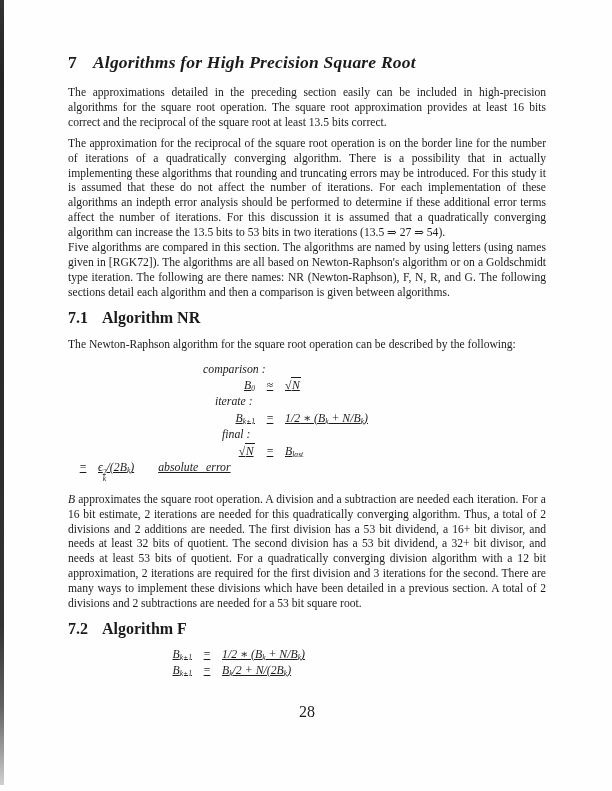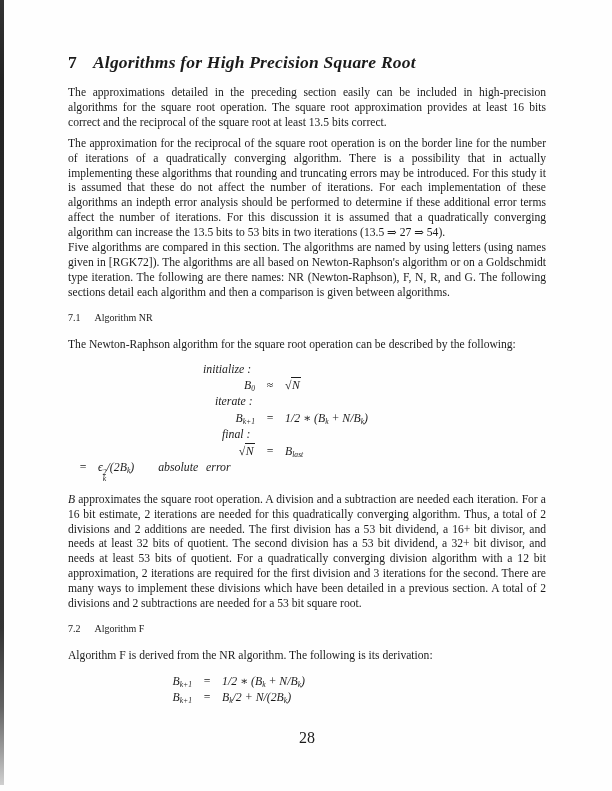--- a/index.html
+++ b/index.html
@@ -24,21 +24,21 @@
   .content * { margin: 0; }
 
   h1.sec {
     margin-top: 52px;
     font-size: 17.5px; font-weight: bold; line-height: 20px;
     letter-spacing: .2px;
   }
   h1.sec .sec-title { margin-left: 16px; font-style: italic; }
 
   h2.subsec {
-    font-size: 10px; font-weight: normal; line-height: 16px;
+    font-size: 16px; font-weight: bold; line-height: 16px;
   }
   h2.subsec .sub-title { margin-left: 14px; }
   h2.subsec-nr { margin-top: 9px; }
   h2.subsec-f  { margin-top: 9px; }
 
   p.body {
     font-size: 11.6px; line-height: 14.9px;
     text-align: justify;
   }
   .p1 { margin-top: 14px; }
@@ -53,21 +53,21 @@
     font-size: 11.8px; line-height: 16.4px;
     font-style: italic;
   }
   .mathblock-nr { margin-top: 8px; }
   .mathblock-f  { margin-top: 10px; line-height: 15.8px; }
 
   .mlabel-initialize { padding-left: 135px; }
   .mlabel-iterate    { padding-left: 147px; }
   .mlabel-final      { padding-left: 154px; }
 
-  .eqrow { display: flex; }
+  .eqrow { display: flex; text-decoration: underline; }
   .m-lhs { width: 187px; text-align: right; white-space: nowrap; }
   .mathblock-f .m-lhs { width: 124px; }
   .m-rel { width: 30px; text-align: center; font-style: normal; }
   .m-rhs { white-space: nowrap; }
 
   sub {
     font-size: 7.6px; line-height: 0; vertical-align: -2px;
     letter-spacing: 0;
   }
   .stack {
@@ -102,21 +102,21 @@
 
     <p class="body p3">Five algorithms are compared in this section. The algorithms are named by using letters (using names given in [RGK72]). The algorithms are all based on Newton-Raphson's algorithm or on a Goldschmidt type iteration. The following are there names: NR (Newton-Raphson), F, N, R, and G. The following sections detail each algorithm and then a comparison is given between algorithms.</p>
 
     <h2 class="subsec subsec-nr">
       <span>7.1</span><span class="sub-title">Algorithm NR</span>
     </h2>
 
     <p class="body p4">The Newton-Raphson algorithm for the square root operation can be described by the following:</p>
 
     <div class="mathblock mathblock-nr">
-      <div class="mlabel mlabel-initialize">initialize :</div>
+      <div class="mlabel mlabel-initialize">comparison :</div>
 
       <div class="eqrow">
         <span class="m-lhs"><span>B</span><sub>0</sub></span>
         <span class="m-rel">≈</span>
         <span class="m-rhs"><span class="radsign">√</span><span class="radicand">N</span></span>
       </div>
 
       <div class="mlabel mlabel-iterate">iterate :</div>
 
       <div class="eqrow">
@@ -141,21 +141,20 @@
             </span><span>/(2B</span><sub>k</sub><span>)</span><span class="eq-note">absolute error</span></span>
       </div>
     </div>
 
     <p class="body p5"><span class="var">B</span><span> approximates the square root operation. A division and a subtraction are needed each iteration. For a 16 bit estimate, 2 iterations are needed for this quadratically converging algorithm. Thus, a total of 2 divisions and 2 additions are needed. The first division has a 53 bit dividend, a 16+ bit divisor, and needs at least 32 bits of quotient. The second division has a 53 bit dividend, a 32+ bit divisor, and needs at least 53 bits of quotient. For a quadratically converging division algorithm with a 12 bit approximation, 2 iterations are required for the first division and 3 iterations for the second. There are many ways to implement these divisions which have been detailed in a previous section. A total of 2 divisions and 2 subtractions are needed for a 53 bit square root.</span></p>
 
     <h2 class="subsec subsec-f">
       <span>7.2</span><span class="sub-title">Algorithm F</span>
     </h2>
 
-    <p class="body p6">Algorithm F is derived from the NR algorithm. The following is its derivation:</p>
 
     <div class="mathblock mathblock-f">
       <div class="eqrow">
         <span class="m-lhs"><span>B</span><sub>k+1</sub></span>
         <span class="m-rel">=</span>
         <span class="m-rhs"><span>1/2 ∗ (B</span><sub>k</sub><span> + N/B</span><sub>k</sub><span>)</span></span>
       </div>
       <div class="eqrow">
         <span class="m-lhs"><span>B</span><sub>k+1</sub></span>
         <span class="m-rel">=</span>

